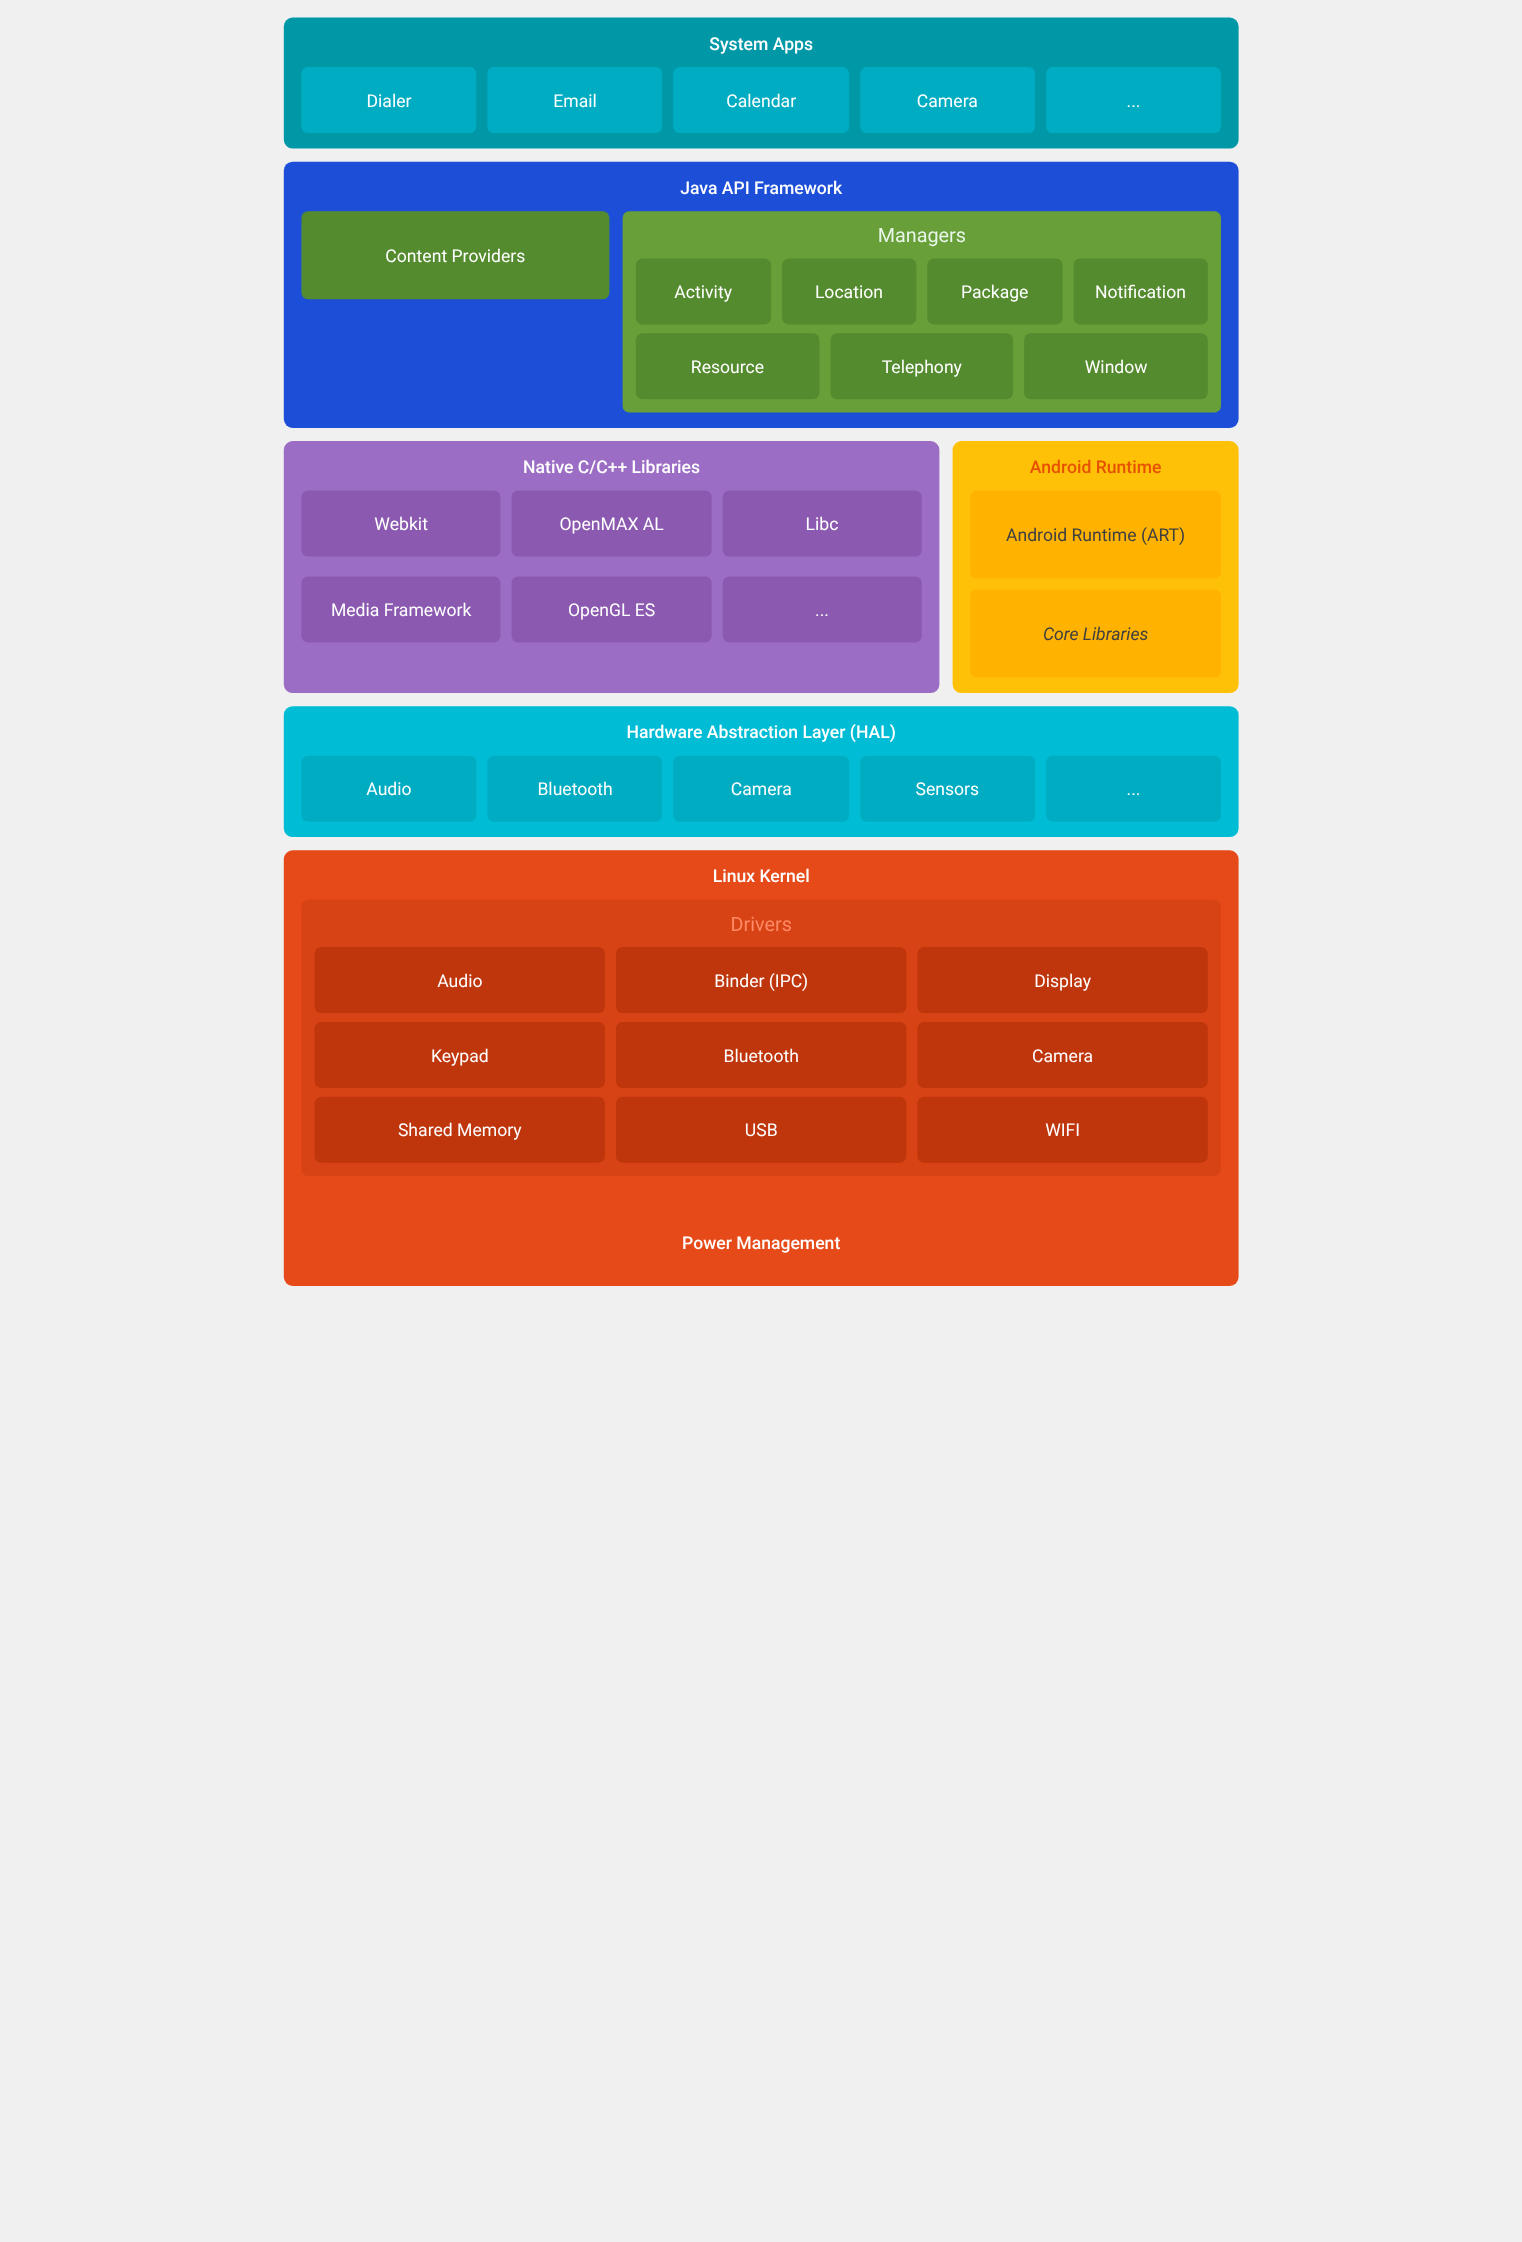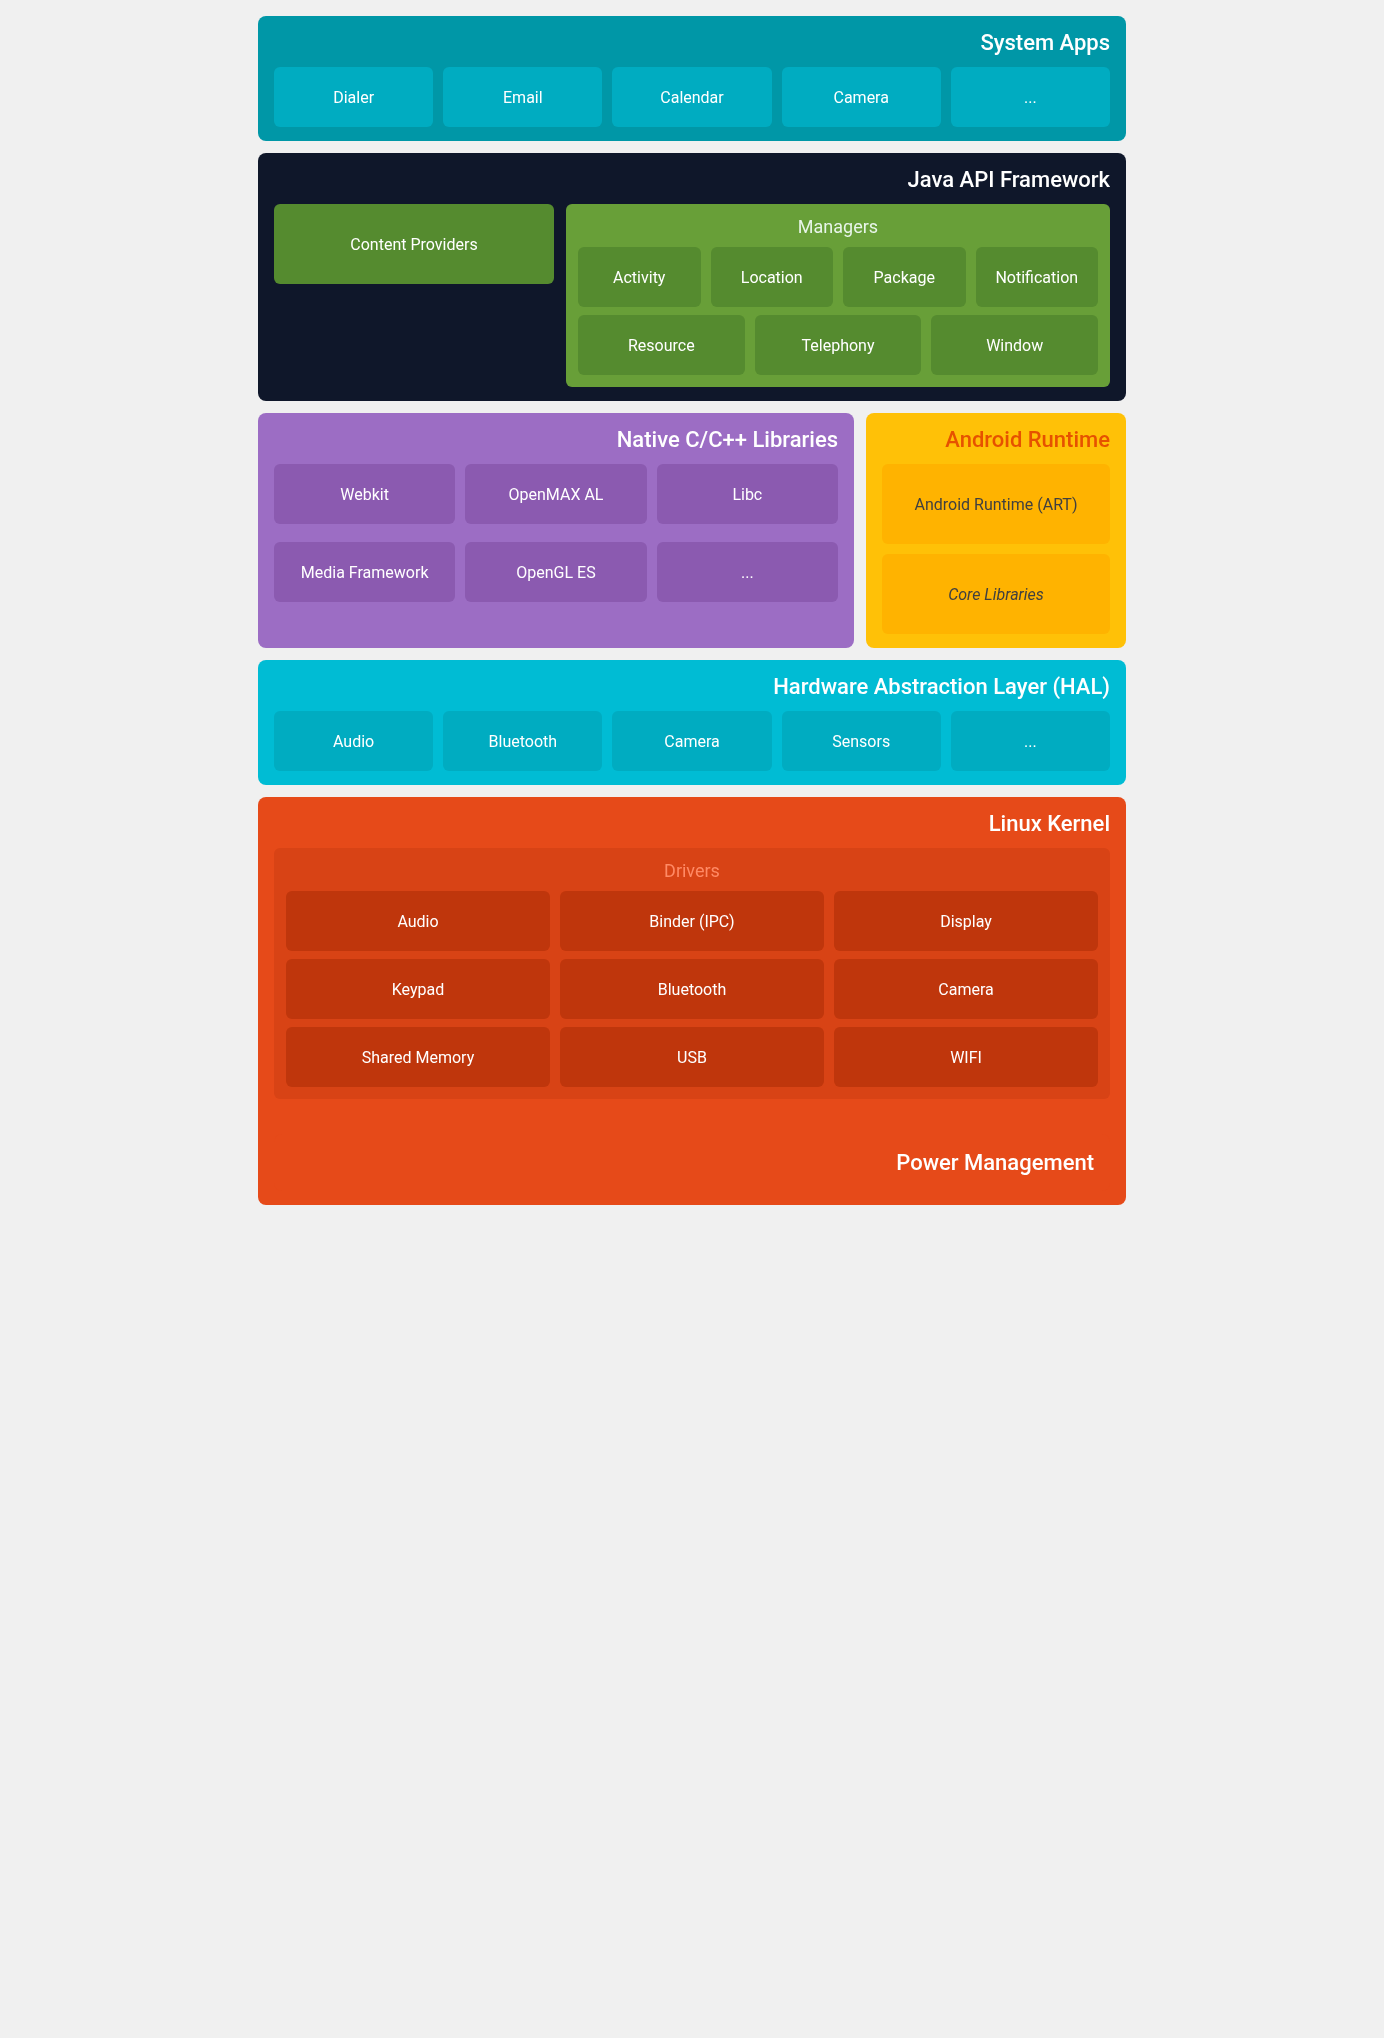--- a/index.html
+++ b/index.html
@@ -19,32 +19,32 @@
       gap: 12px;
     }
 
     
     .layer {
       border-radius: 8px;
       padding: 14px 16px;
       color: white;
     }
     .layer-title {
-      text-align: right;
-      font-size: 22px;
+      text-align: center;
+      font-size: 16px;
       font-weight: 500;
       margin-bottom: 12px;
     }
 
     
     .layer-system-apps { background: #0097A7; }
     .layer-system-apps .tile { background: #00ACC1; }
 
     
-    .layer-java-api { background: #0f172a; }
+    .layer-java-api { background: #1d4ed8; }
     .layer-java-api .section-box { background: #689F38; border-radius: 6px; padding: 12px; }
     .layer-java-api .tile { background: #558B2F; }
 
     
     .layer-native-row {
       display: flex;
       gap: 12px;
     }
     .layer-native { background: #9C6DC4; flex: 1; border-radius: 8px; padding: 14px 16px; color: white; }
     .layer-native .tile { background: #8B5AB0; }

